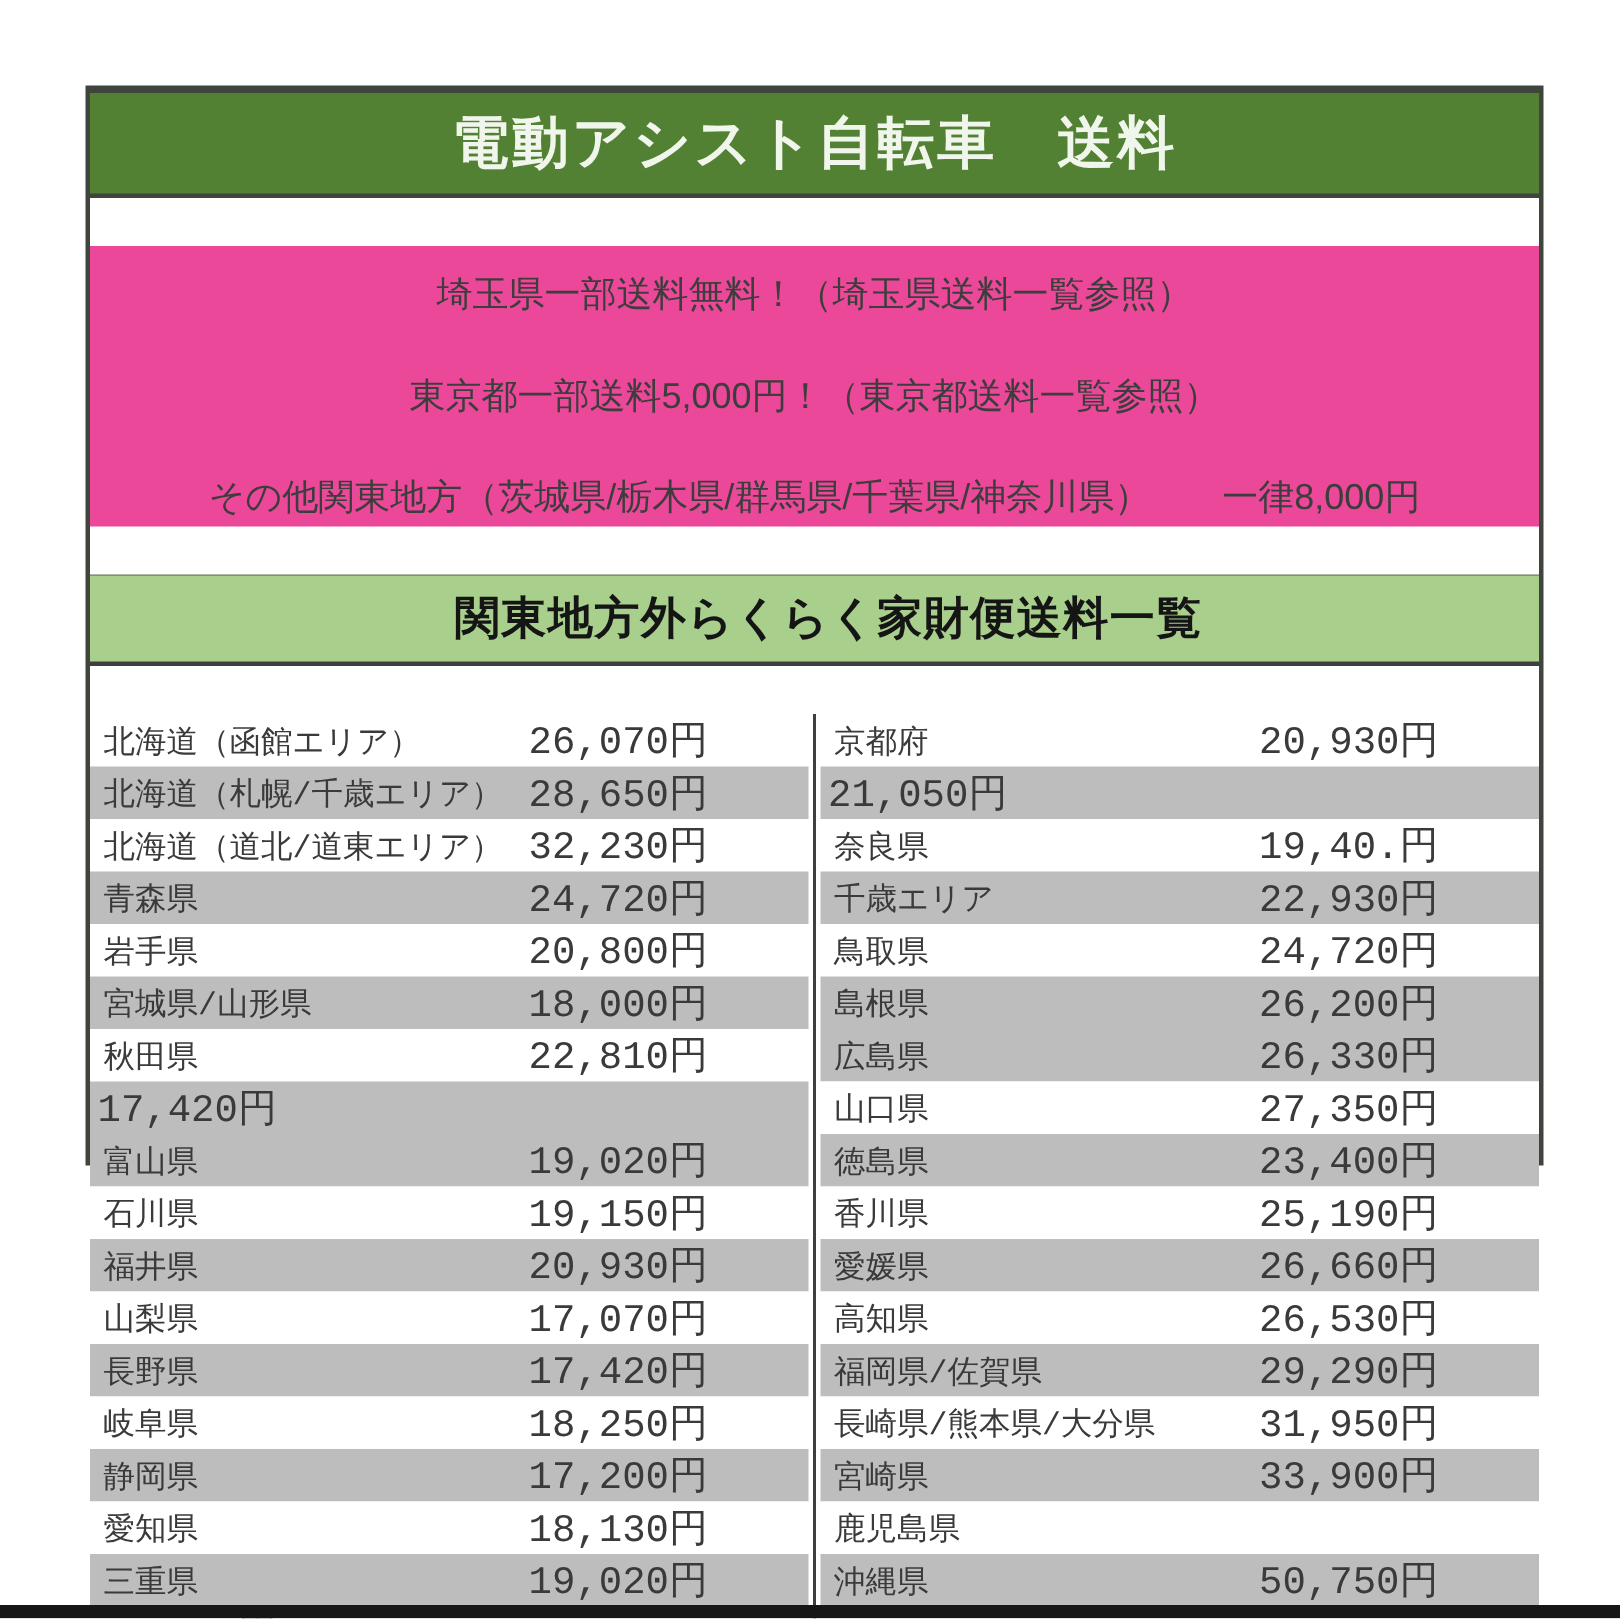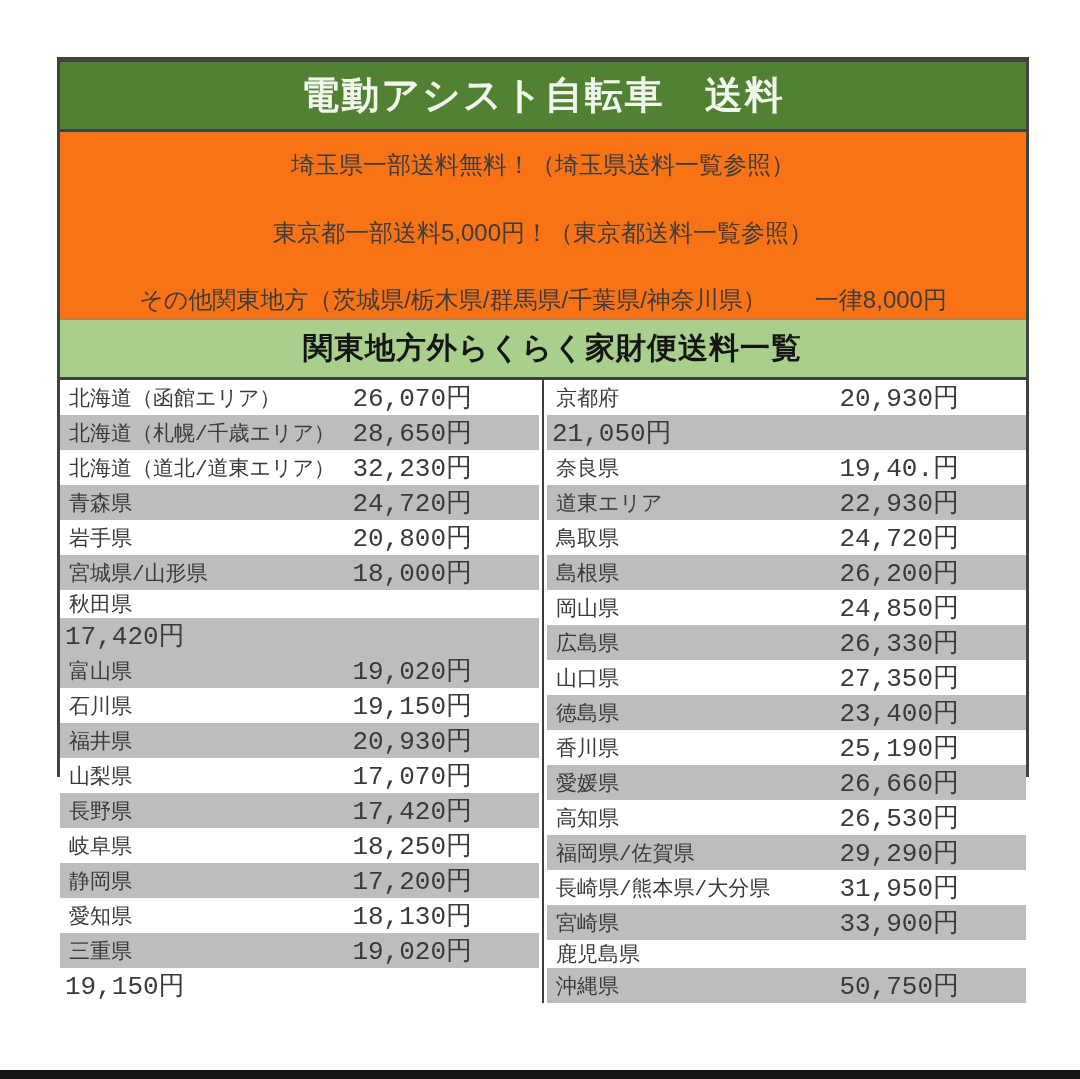--- a/index.html
+++ b/index.html
@@ -16,39 +16,40 @@
   }
   .content-box {
     position: absolute;
     left: 57px; top: 57px;
     width: 972px; height: 720px;
     border: 3px solid #3f453c;
     border-top-width: 5px;
     display: flex;
     flex-direction: column;
     background: #ffffff;
+    gap: 32px;
   }
   .title-bar {
     height: 70px;
     flex: 0 0 70px;
     background: #528134;
     border-bottom: 3px solid #3f453c;
     display: flex;
     align-items: center;
     justify-content: center;
   }
   .title-bar .title-text {
     color: #f1f6ec;
     font-size: 38px;
     font-weight: bold;
     letter-spacing: 2px;
   }
   .notes {
     flex: 0 0 187px;
-    background: #f97316;
+    background: #ec4899;
     display: flex;
     flex-direction: column;
     justify-content: space-between;
     padding: 19px 0 5px 0;
     align-items: center;
   }
   .notes p {
     font-size: 24px;
     color: #3d3d3d;
     text-align: center;
@@ -157,20 +158,21 @@
           <div class="row">
             <span class="region">岩手県</span>
             <span class="price">20,800円</span>
           </div>
           <div class="row striped">
             <span class="region">宮城県/山形県</span>
             <span class="price">18,000円</span>
           </div>
           <div class="row">
             <span class="region">秋田県</span>
+            <span class="price">22,810円</span>
           </div>
           <div class="row striped">
             <span class="price">17,420円</span>
           </div>
           <div class="row striped">
             <span class="region">富山県</span>
             <span class="price">19,020円</span>
           </div>
           <div class="row">
             <span class="region">石川県</span>
@@ -215,34 +217,30 @@
             <span class="price">20,930円</span>
           </div>
           <div class="row striped">
             <span class="price">21,050円</span>
           </div>
           <div class="row">
             <span class="region">奈良県</span>
             <span class="price">19,40.円</span>
           </div>
           <div class="row striped">
-            <span class="region">道東エリア</span>
+            <span class="region">千歳エリア</span>
             <span class="price">22,930円</span>
           </div>
           <div class="row">
             <span class="region">鳥取県</span>
             <span class="price">24,720円</span>
           </div>
           <div class="row striped">
             <span class="region">島根県</span>
             <span class="price">26,200円</span>
-          </div>
-          <div class="row">
-            <span class="region">岡山県</span>
-            <span class="price">24,850円</span>
           </div>
           <div class="row striped">
             <span class="region">広島県</span>
             <span class="price">26,330円</span>
           </div>
           <div class="row">
             <span class="region">山口県</span>
             <span class="price">27,350円</span>
           </div>
           <div class="row striped">

